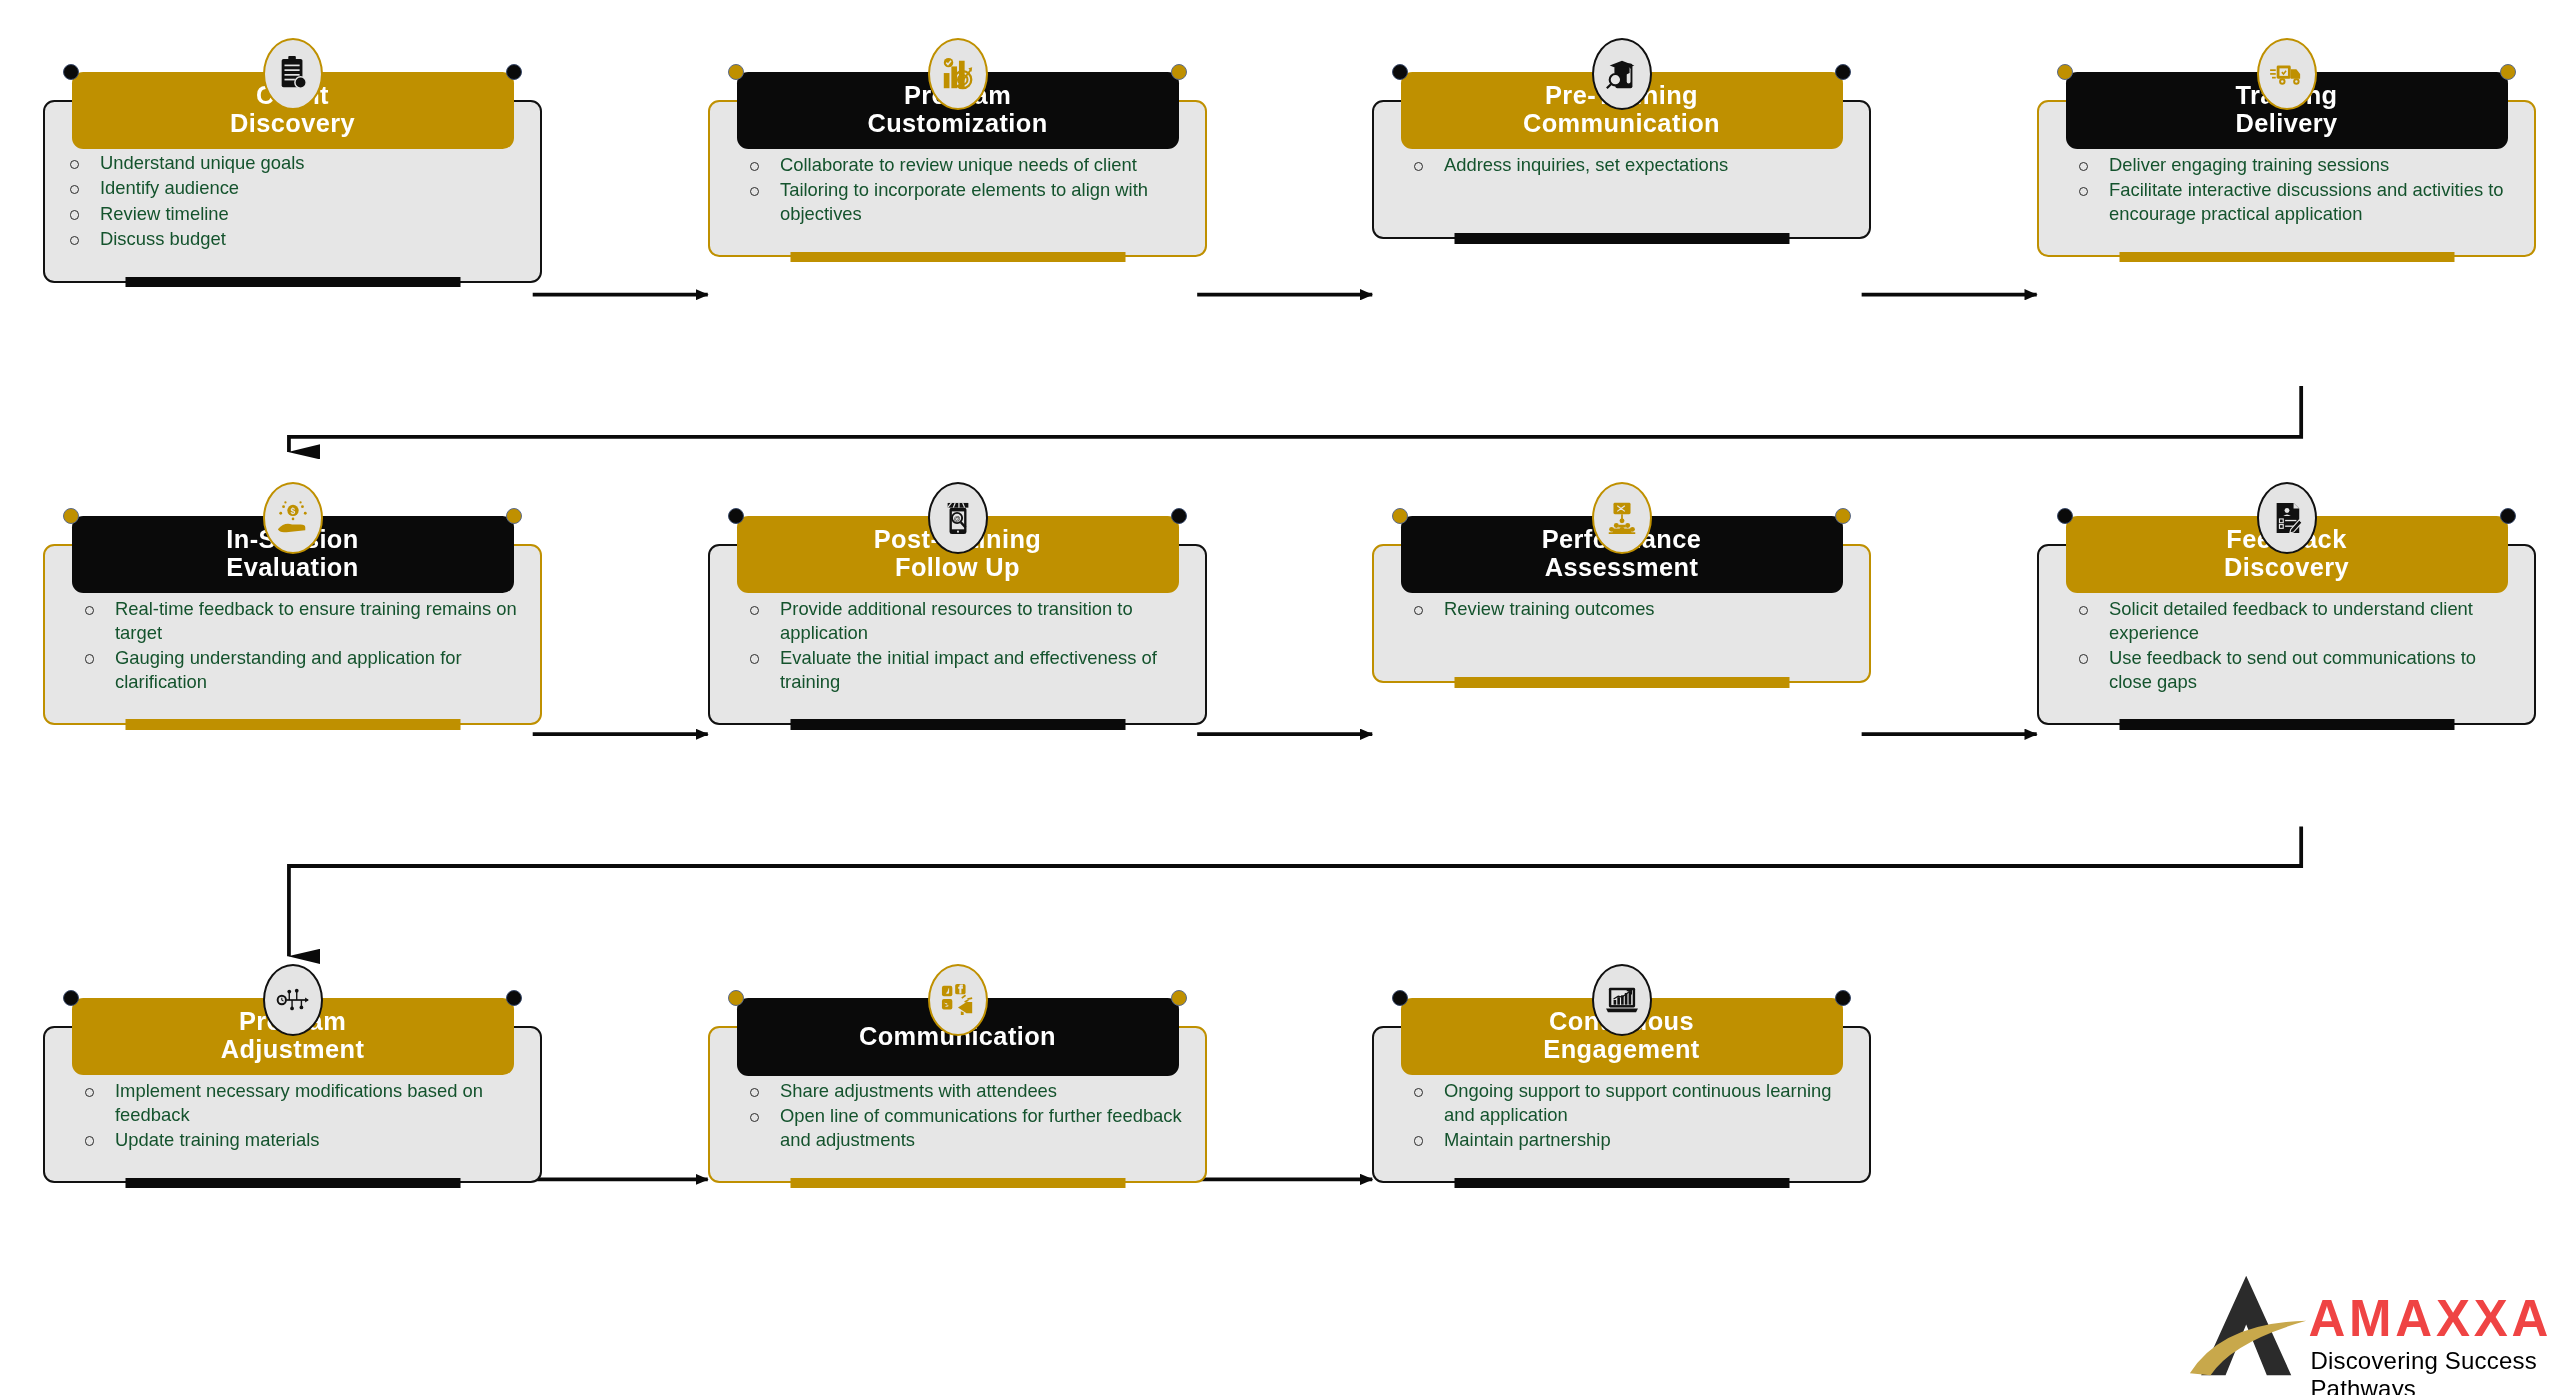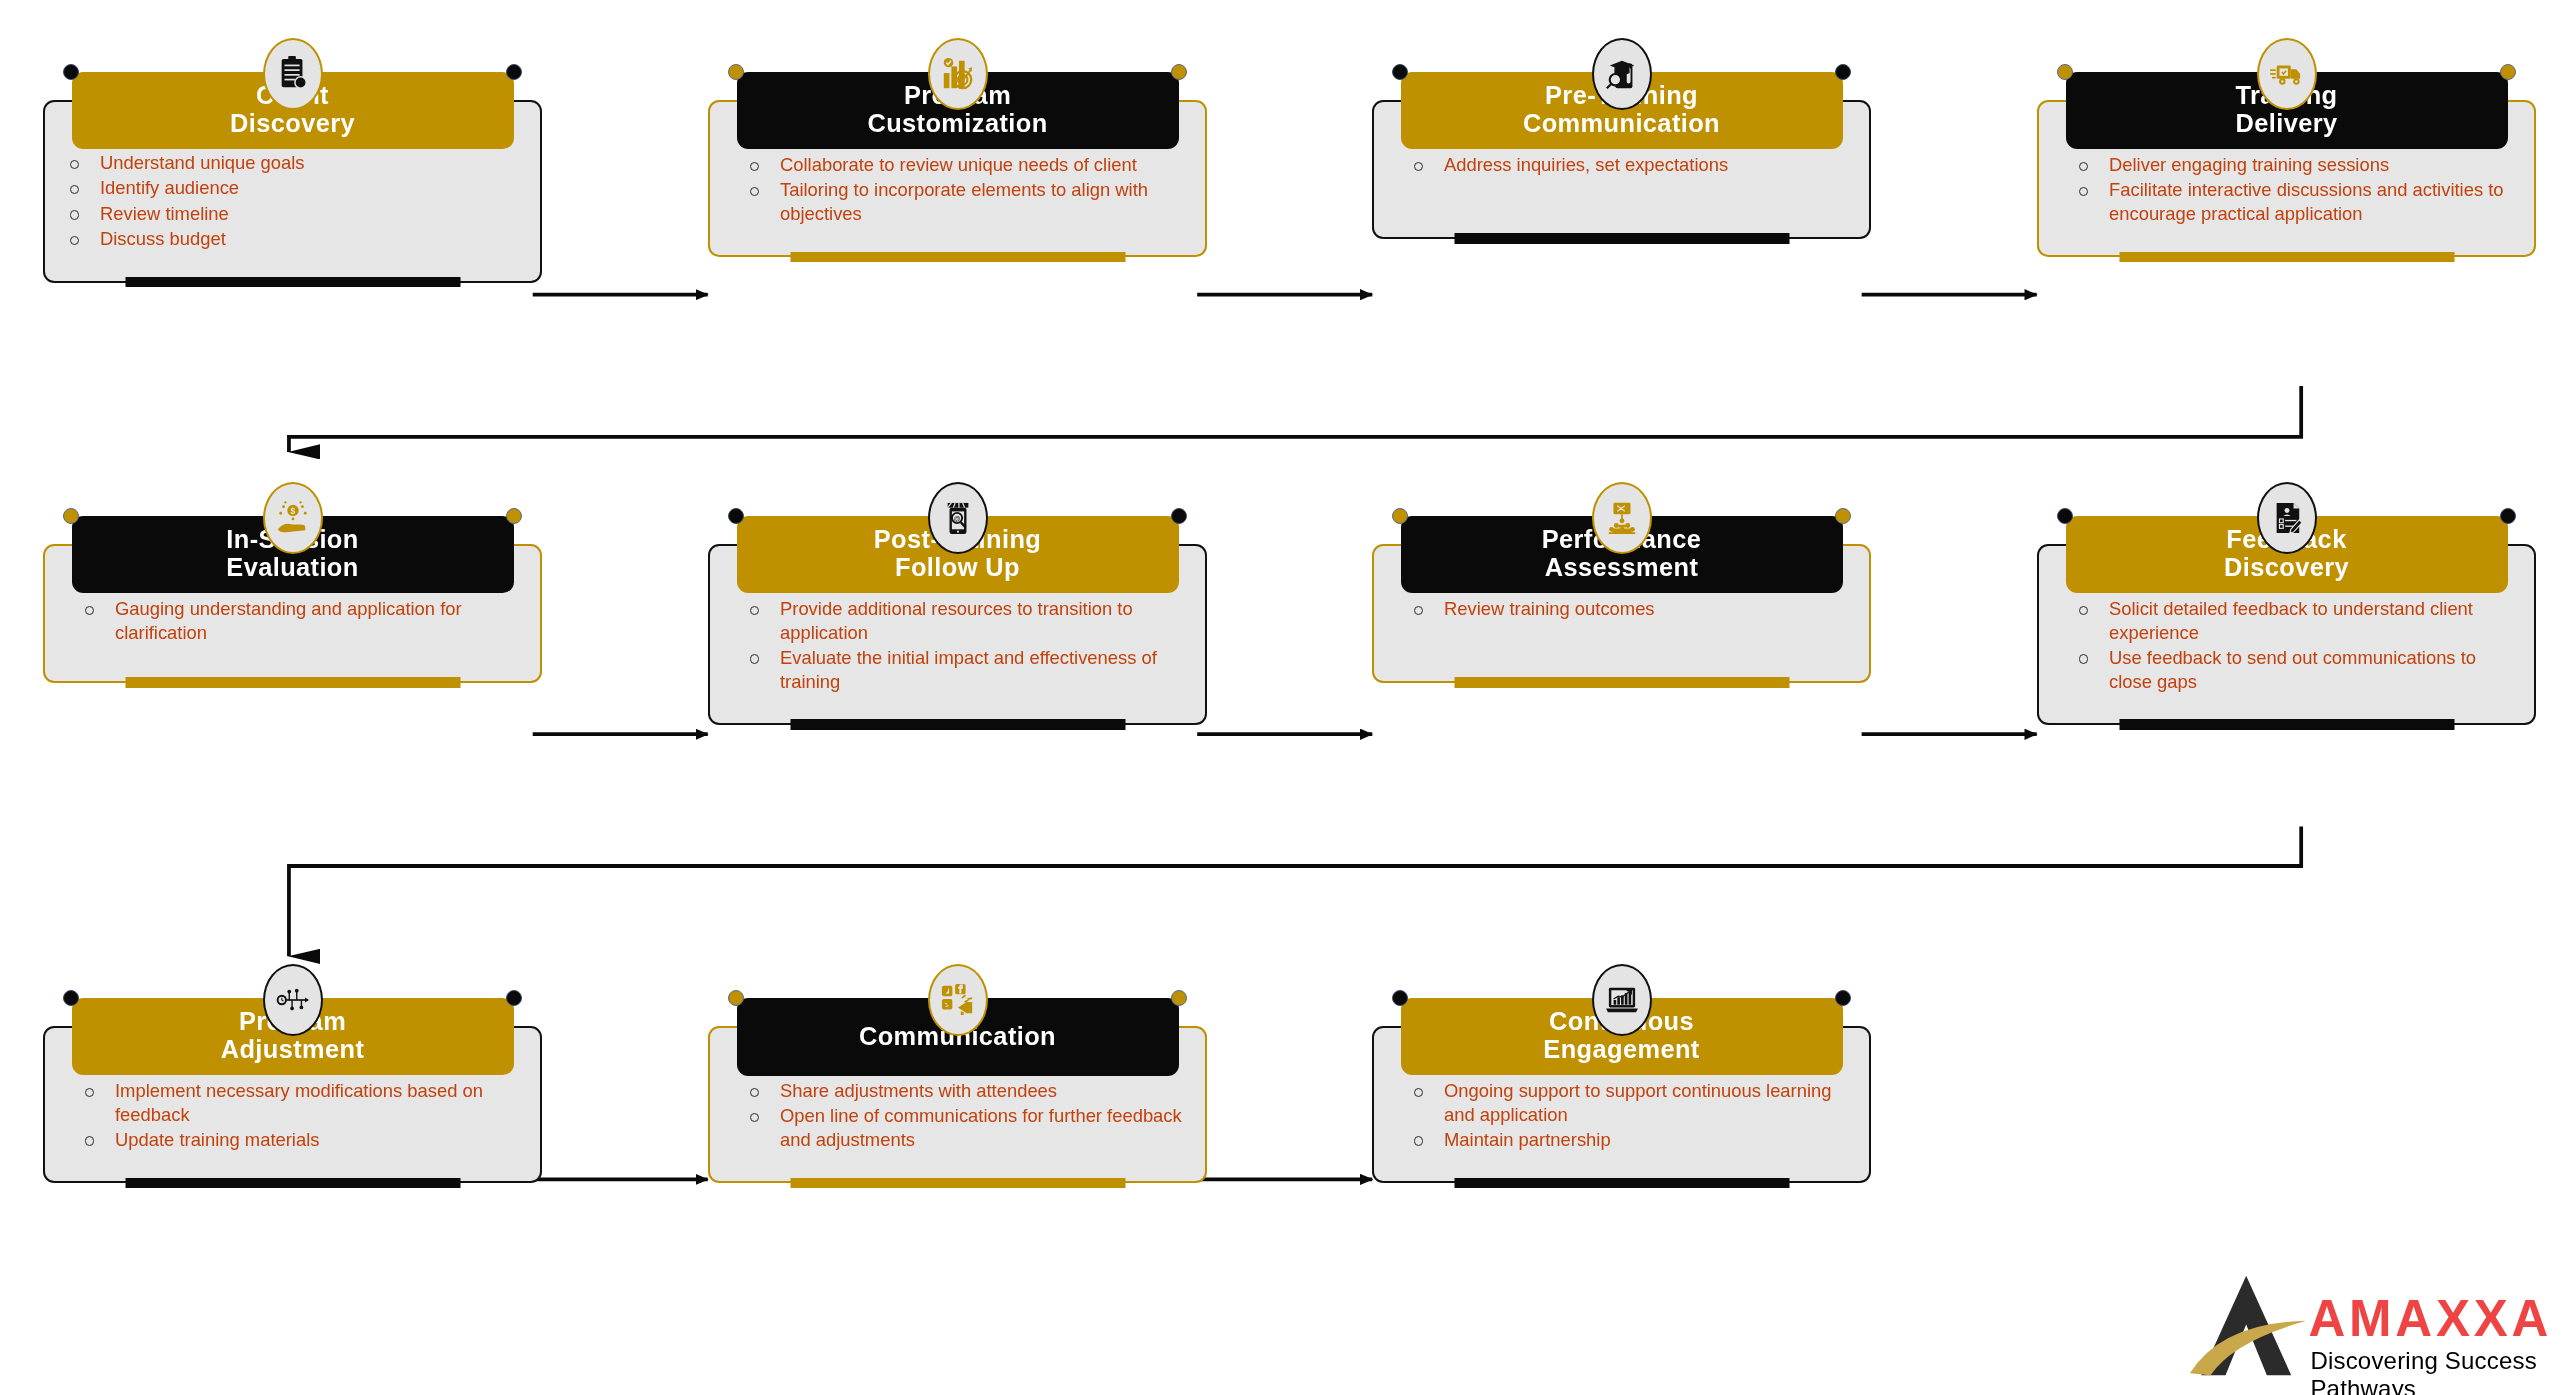--- a/index.html
+++ b/index.html
@@ -81,21 +81,21 @@
 
   .bullets {
     list-style: none;
     padding: 0;
     margin: 0;
   }
   .bullets li {
     position: relative;
     font-size: 18.4px;
     line-height: 1.28;
-    color: #c2410c;
+    color: #14532d;
     padding-left: 55px;
     margin-bottom: 1.9px;
   }
   .bullets li::before {
     content: "";
     position: absolute;
     left: 24.5px;
     top: 8.5px;
     width: 7.5px; height: 7.5px;
     border: 1.5px solid #2a2a2a;
@@ -311,20 +311,21 @@
     </div>
     <div class="body gold">
       <div class="header dark">
         <span>In-Session</span><br>
         <span>Evaluation</span>
         <span class="dot left gold"></span>
         <span class="dot right gold"></span>
       </div>
       <div class="content tall">
         <ul class="bullets">
+          <li>Real-time feedback to ensure training remains on target</li>
           <li>Gauging understanding and application for clarification</li>
         </ul>
       </div>
       <div class="accent gold"></div>
     </div>
   </div>
 
   <div class="step" style="left:708px; top:482px;">
     <div class="badge dark">
       <svg width="32" height="36" viewBox="0 0 34 38">

